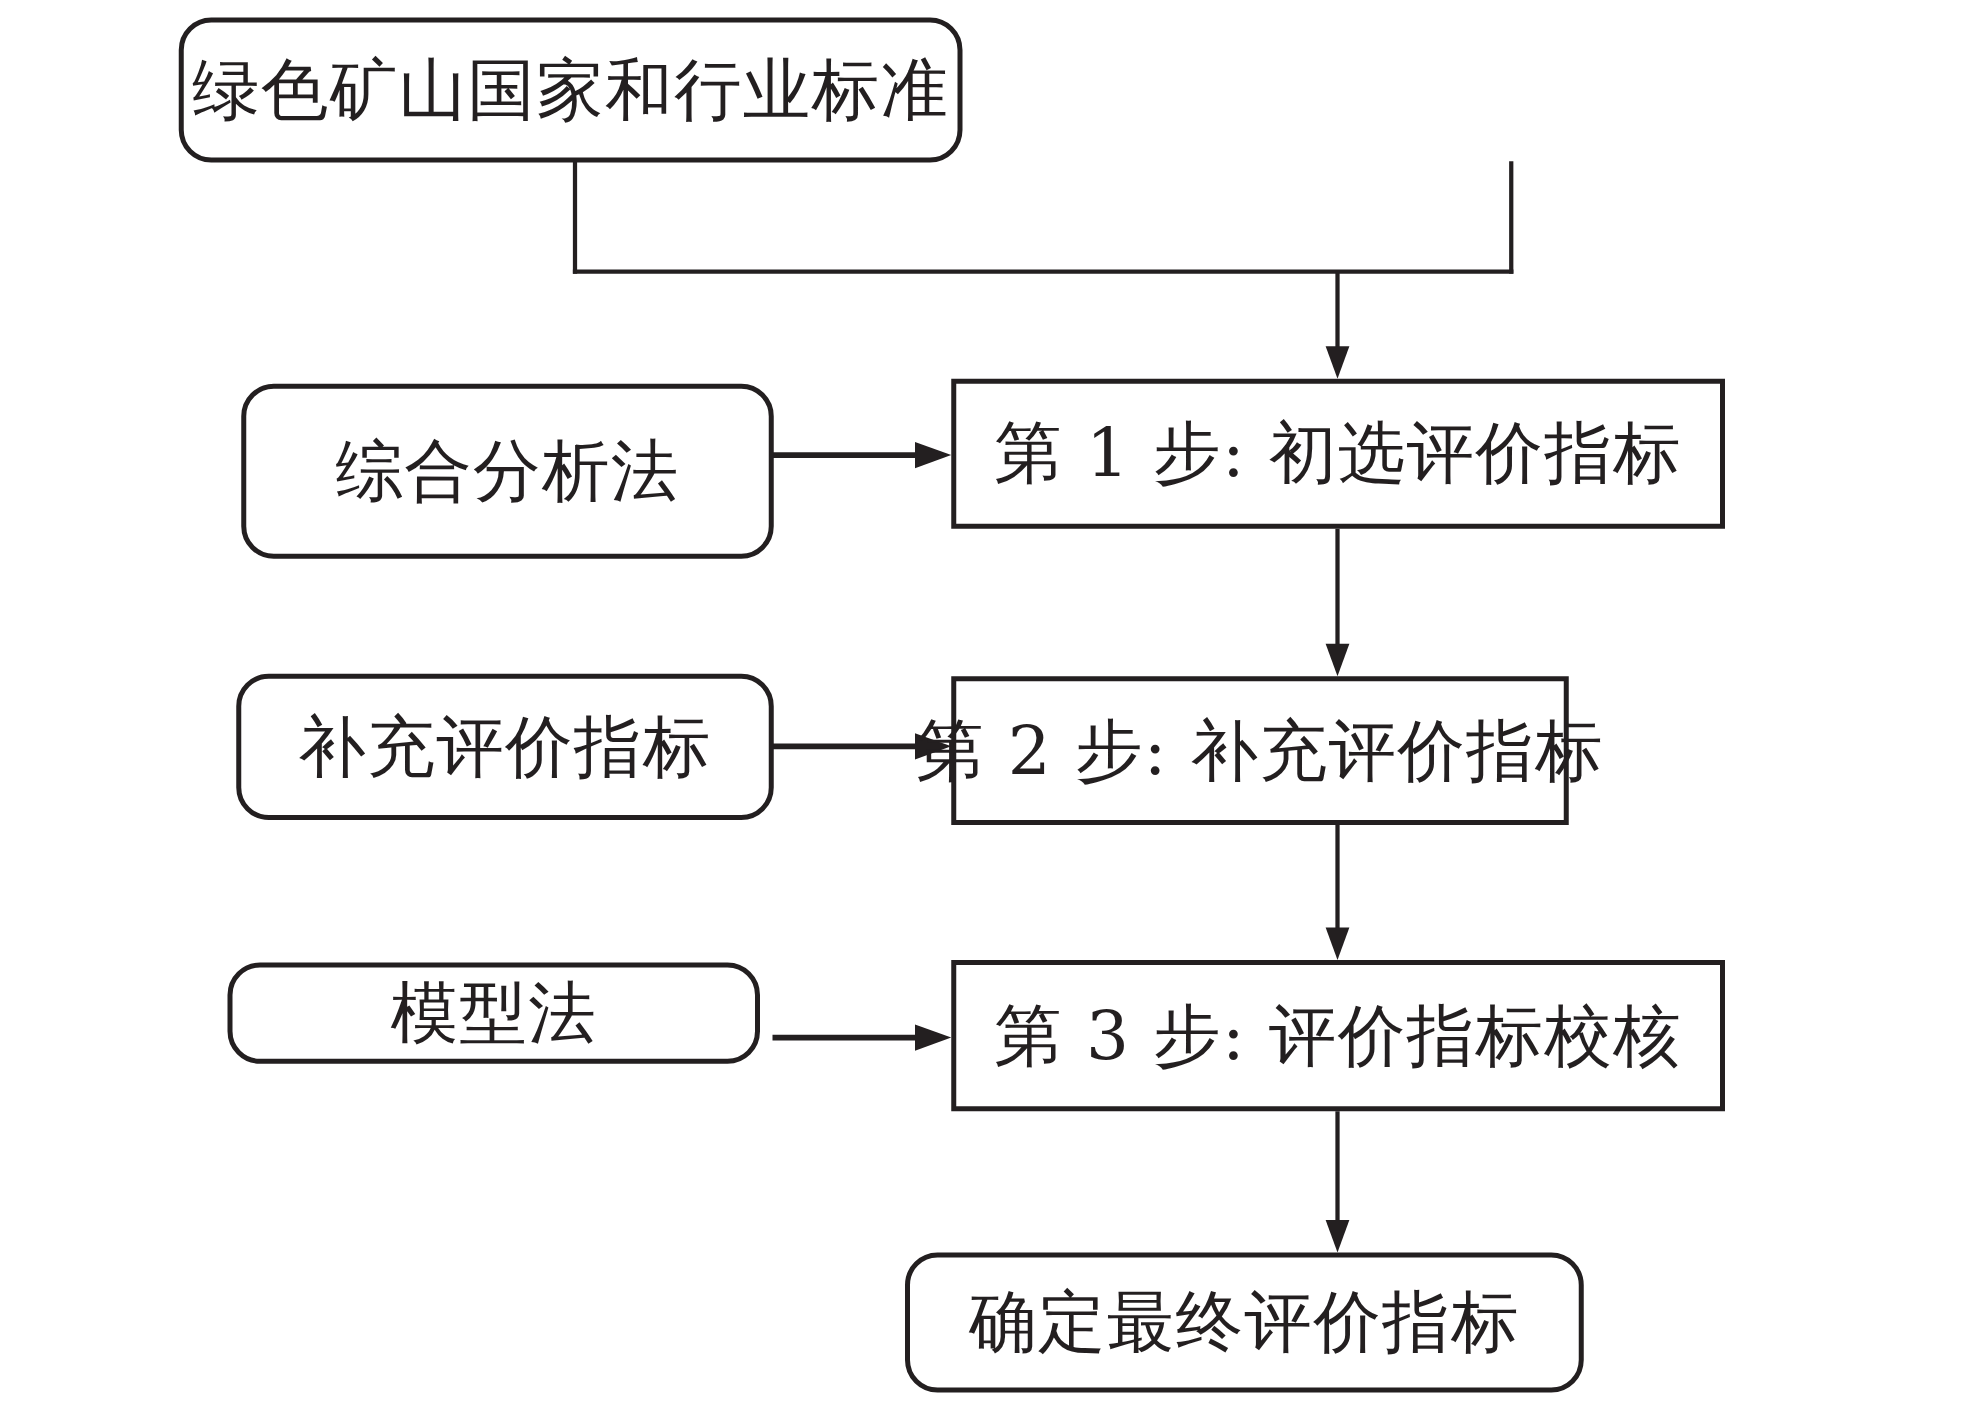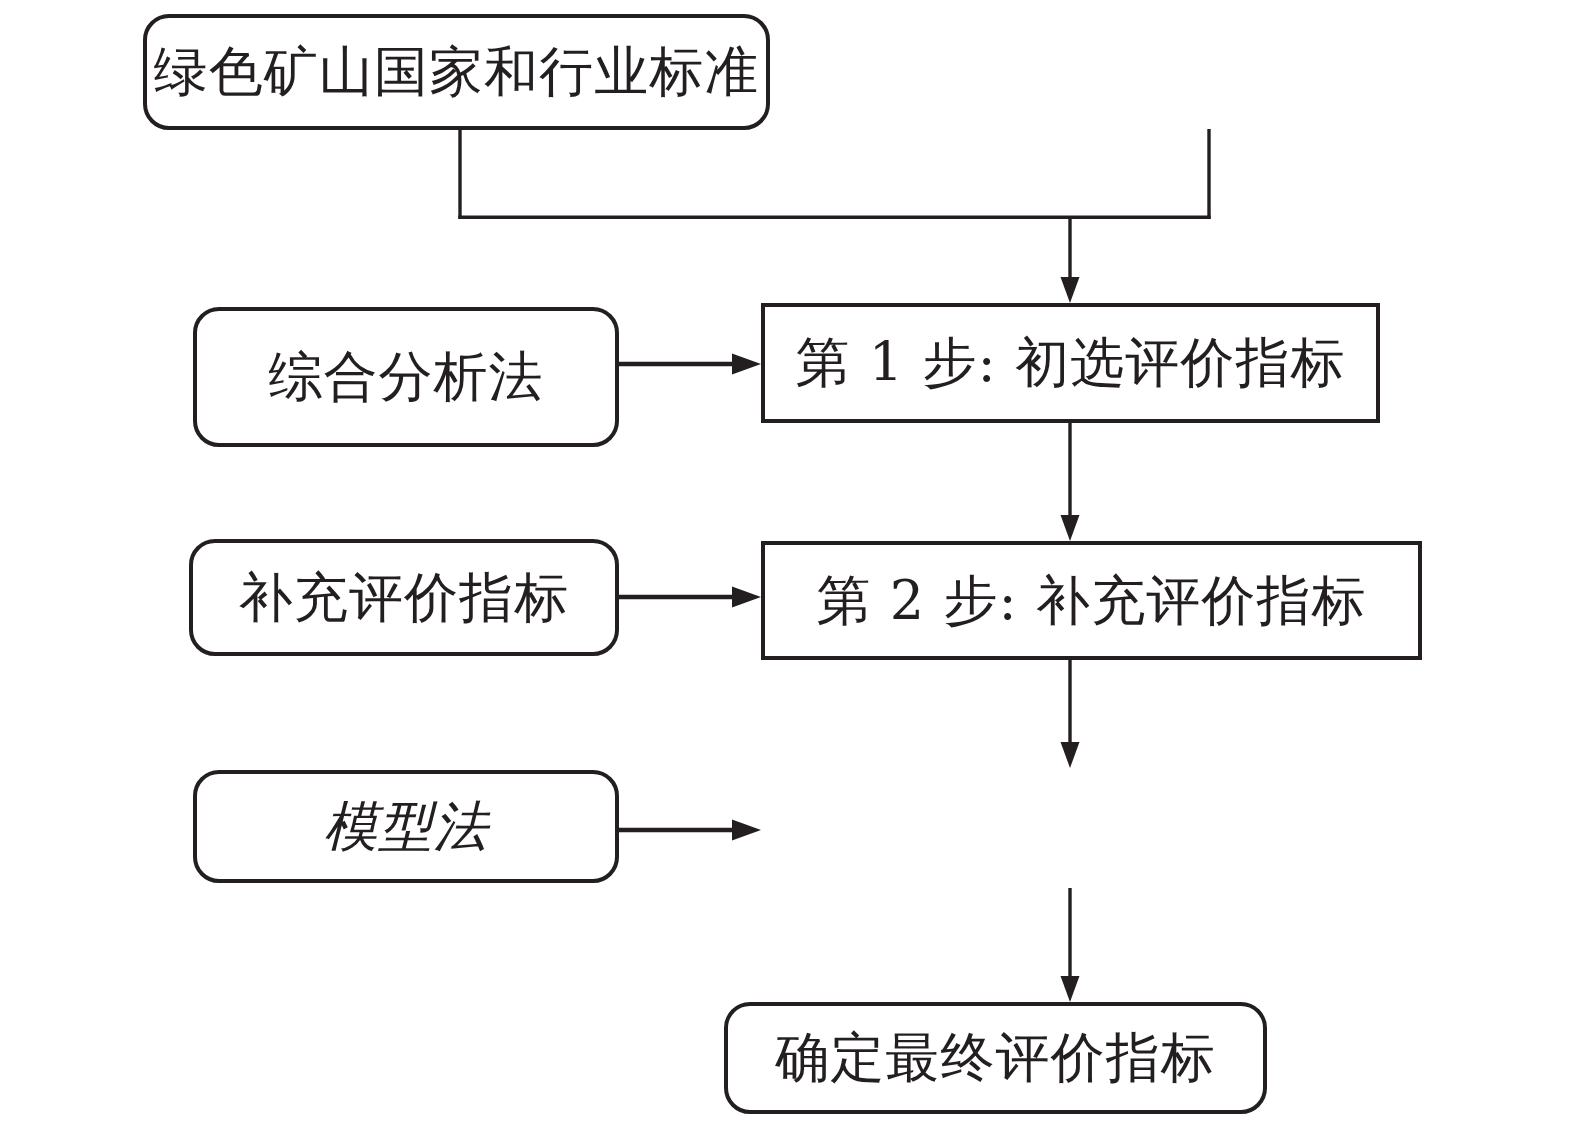--- a/index.html
+++ b/index.html
@@ -41,23 +41,23 @@
   }
   .rounded { border-radius: 26px; }
 
   .src-left   { left:  95px; top:  14px; width: 627px; height: 116px; }
   .src-right  { left: 849px; top:  14px; width: 622px; height: 116px; }
 
   .method-1   { left: 145px; top: 307px; width: 426px; height: 140px; }
   .step-1     { left: 713px; top: 303px; width: 619px; height: 120px; text-align: center; }
 
   .method-2   { left: 141px; top: 539px; width: 430px; height: 117px; }
-  .step-2     { left: 713px; top: 541px; width: 661px; height: 119px; }
+  .step-2     { left: 713px; top: 541px; width: 494px; height: 119px; }
 
-  .method-3   { left: 145px; top: 770px; width: 426px; height: 113px; font-style: italic; }
+  .method-3   { left: 134px; top: 770px; width: 426px; height: 81px; }
   .step-3     { left: 713px; top: 768px; width: 619px; height: 121px; }
 
   .result-box { left: 676px; top: 1002px; width: 543px; height: 112px; }
 </style>
 </head>
 <body>
 
 <div class="canvas">
 
   <svg class="connectors" viewBox="0 0 1575 1132" xmlns="http://www.w3.org/2000/svg">
@@ -108,18 +108,21 @@
   </div>
 
   <div class="node step-2">
     <span>第 2 步: 补充评价指标</span>
   </div>
 
   <div class="node rounded method-3">
     <span>模型法</span>
   </div>
 
+  <div class="node step-3">
+    <span>第 3 步: 评价指标校核</span>
+  </div>
 
   <div class="node rounded result-box">
     <span>确定最终评价指标</span>
   </div>
 
 </div>
 
 </body></html>

